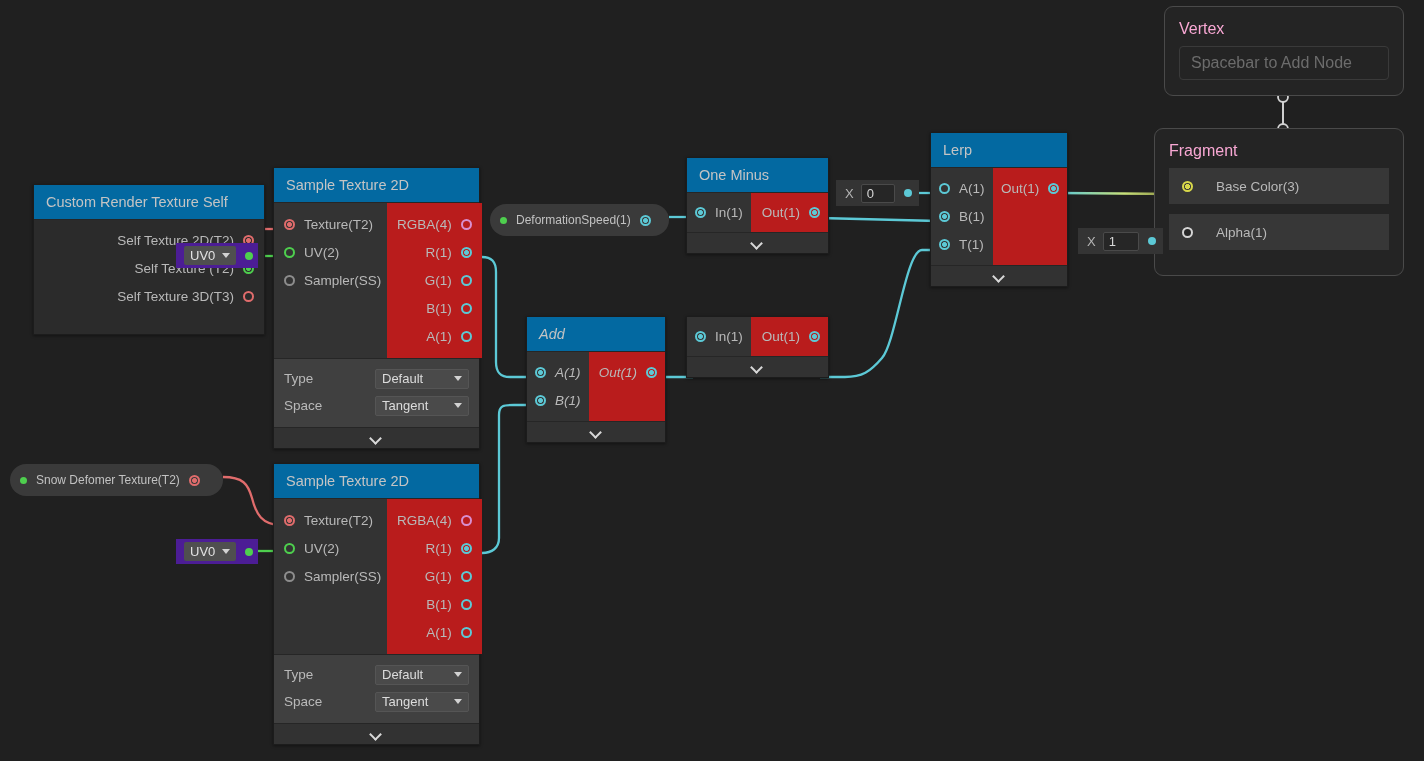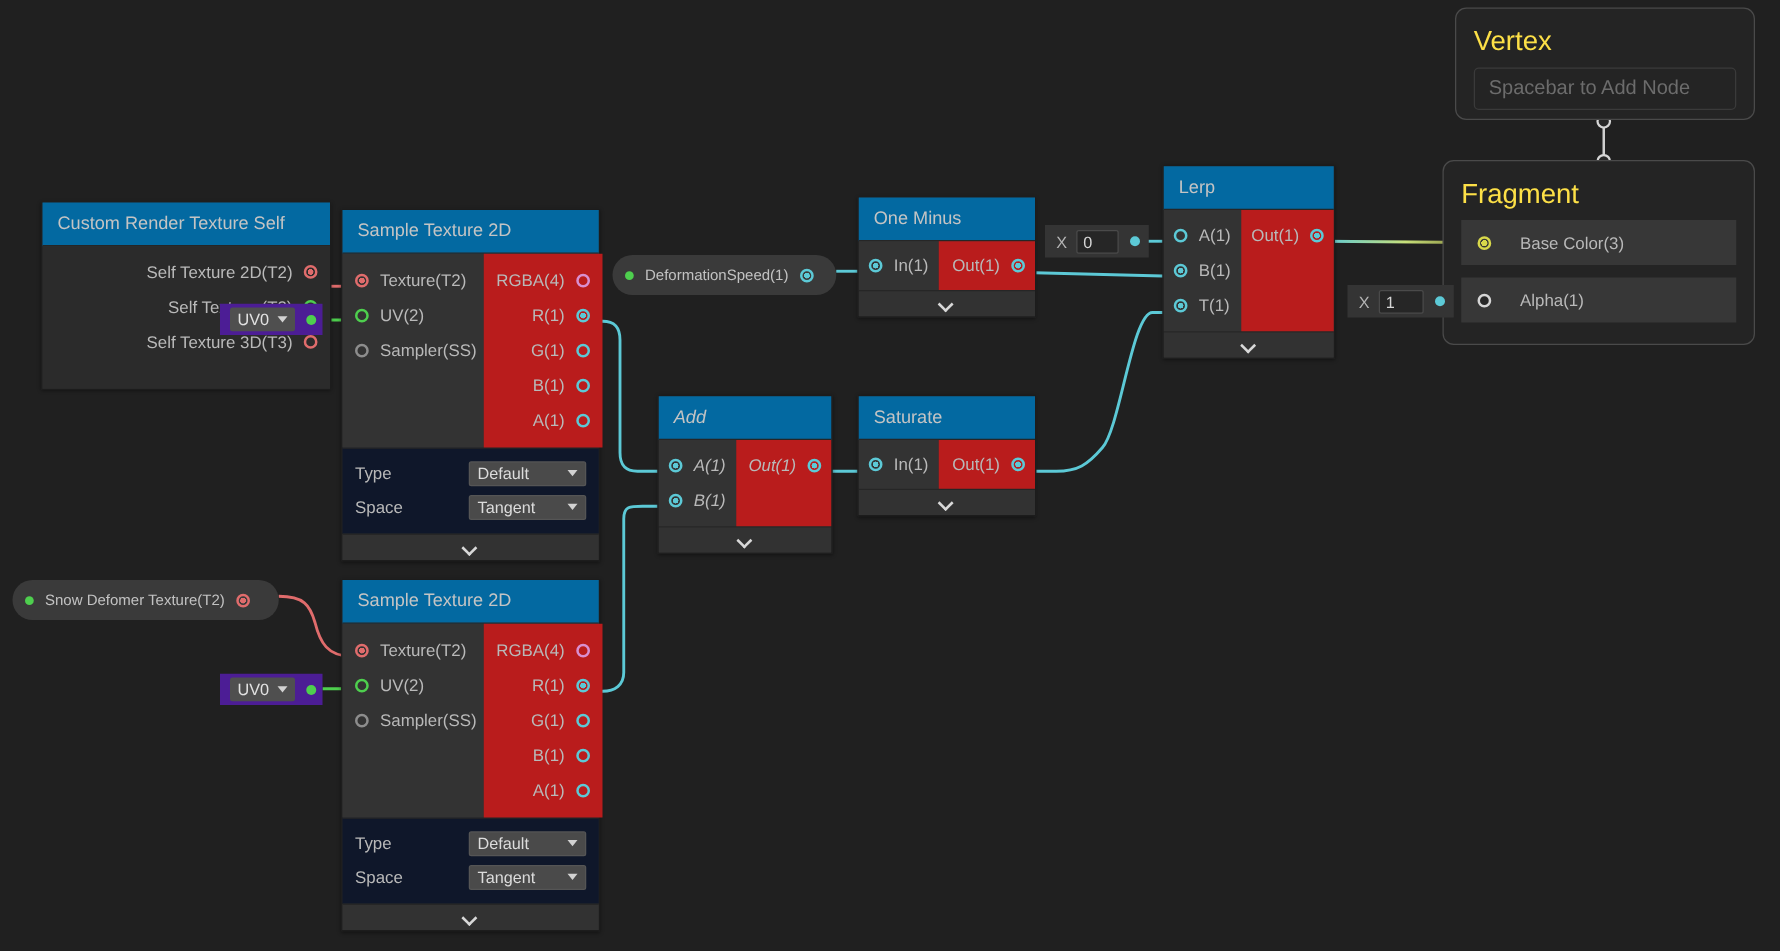--- a/index.html
+++ b/index.html
@@ -42,21 +42,21 @@
   .port.red.filled{background:radial-gradient(circle,#e06c6c 0 2.2px,transparent 2.4px);}
   .port.green{border-color:#4ecf4e;}
   .port.green.filled{background:radial-gradient(circle,#4ecf4e 0 2.2px,transparent 2.4px);}
   .port.pink{border-color:#d98fd0;}
   .port.gray{border-color:#8d8d8d;}
   .port.yellow{border-color:#d8d84a;background:radial-gradient(circle,#d8d84a 0 2.4px,transparent 2.6px);}
   .port.white{border-color:#d5d5d5;background:#272727;}
   .pl{margin-left:9px;}
 
   
-  .settings{background:#0f172a;border-top:1px solid #262626;padding:6px 0 8px 0;}
+  .settings{background:#404040;border-top:1px solid #262626;padding:6px 0 8px 0;}
   .srow{display:flex;align-items:center;height:27px;padding:0 10px;}
   .slabel{font-size:13.5px;color:#b9b9b9;flex:1 1 auto;}
   .dropdown{background:#4a4a4a;color:#dcdcdc;font-size:13px;border:1px solid #555;
             border-radius:2px;height:20px;width:94px;display:flex;align-items:center;
             padding:0 6px;box-sizing:border-box;justify-content:space-between;}
   .caret{width:0;height:0;border-left:4.5px solid transparent;border-right:4.5px solid transparent;
          border-top:5px solid #d2d2d2;}
 
   
   .pill{position:absolute;z-index:11;background:#3a3a3a;border-radius:16px;height:28px;
@@ -76,21 +76,21 @@
   .xwidget{position:absolute;z-index:12;background:#343434;height:26px;display:flex;
            align-items:center;padding:0 7px 0 9px;box-sizing:border-box;}
   .xlab{font-size:13px;color:#b5b5b5;margin-right:7px;}
   .xfield{background:#262626;border:1px solid #4a4a4a;border-radius:2px;height:19px;width:42px;
           display:flex;align-items:center;padding:0 5px;box-sizing:border-box;
           font-size:13px;color:#d6d6d6;}
 
   
   .master{position:absolute;z-index:10;background:#242424;border:1px solid #4a4a4a;
           border-radius:9px;box-sizing:border-box;}
-  .master .mtitle{font-size:22px;color:#fde047;padding:13px 14px 8px 14px;}
+  .master .mtitle{font-size:16px;color:#f9a8d4;padding:13px 14px 8px 14px;}
   .mslot{background:#373737;height:36px;display:flex;align-items:center;
          font-size:13.5px;color:#b9b9b9;margin:0 14px 10px 14px;padding-left:13px;}
   .mslot .plabel{margin-left:23px;}
   .mghost{border:1px solid #3a3a3a;border-radius:4px;height:32px;display:flex;align-items:center;
           padding-left:11px;margin:0 14px 12px 14px;color:#6c6c6c;font-size:16px;}
 </style>
 </head>
 <body>
 
 <div class="canvas">
@@ -128,21 +128,21 @@
 
     <path d="M1059,193 L1178,194" stroke="url(#gradCyanYellow)" stroke-width="2.4" fill="none"></path>
 
     <path d="M1157,240 L1179,241" stroke="#5cc9d6" stroke-width="2.3" fill="none"></path>
 
     <path d="M1283,102 L1283,128" stroke="#cfcfcf" stroke-width="2" fill="none"></path>
     <circle cx="1283" cy="97" r="5" fill="#272727" stroke="#d5d5d5" stroke-width="1.8"></circle>
     <circle cx="1283" cy="129" r="5" fill="#272727" stroke="#d5d5d5" stroke-width="1.8"></circle>
   </svg>
 
-  <div class="node" id="n-crt" style="left:33px;top:161px;width:230px;">
+  <div class="node" id="n-crt" style="left:33px;top:184px;width:230px;">
     <div class="hdr">Custom Render Texture Self</div>
     <div class="body" style="display:block;background:#2b2b2b;padding:6px 0 24px 0;">
       <div class="row out">
         <span>Self Texture 2D(T2)</span>
         <span class="port red filled pl"></span>
       </div>
       <div class="row out">
         <span>Self Texture (T2)</span>
         <span class="port green filled pl"></span>
       </div>
@@ -343,21 +343,20 @@
           <span class="port cyan filled pl"></span>
         </div>
       </div>
     </div>
     <div class="footer">
       <span class="chev"></span>
     </div>
   </div>
 
   <div class="node" id="n-saturate" style="left:686px;top:316px;width:141px;">
-    <div class="hdr">Saturate</div>
     <div class="body">
       <div class="col-in" style="width:64px;padding:5px 0 6px 0;">
         <div class="row" style="padding:0 8px;">
           <span class="port cyan filled"></span>
           <span class="pl">In(1)</span>
         </div>
       </div>
       <div class="col-out" style="padding:5px 0 6px 0;">
         <div class="row out" style="padding:0 8px;">
           <span>Out(1)</span>

